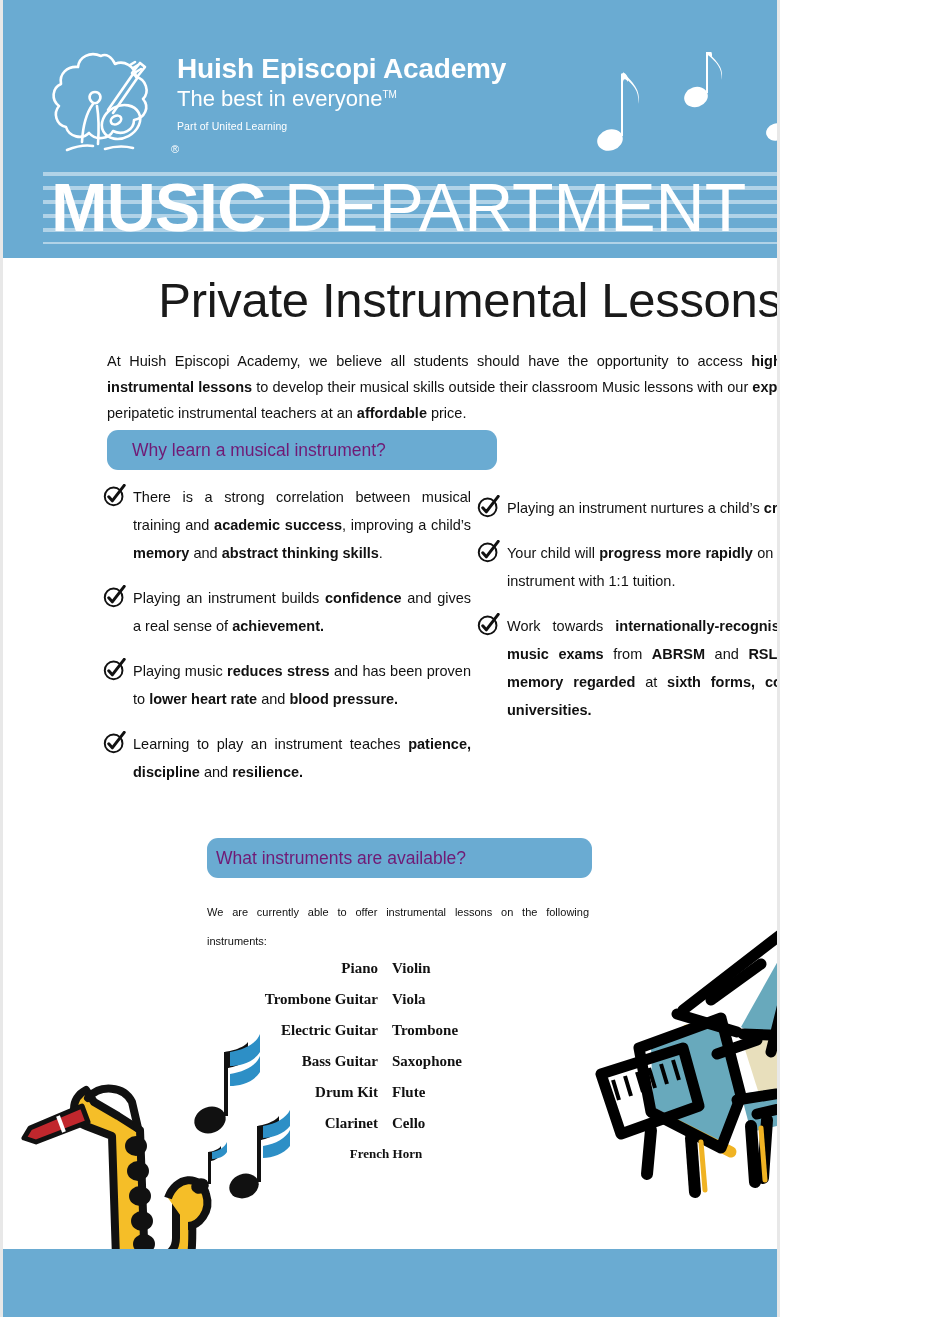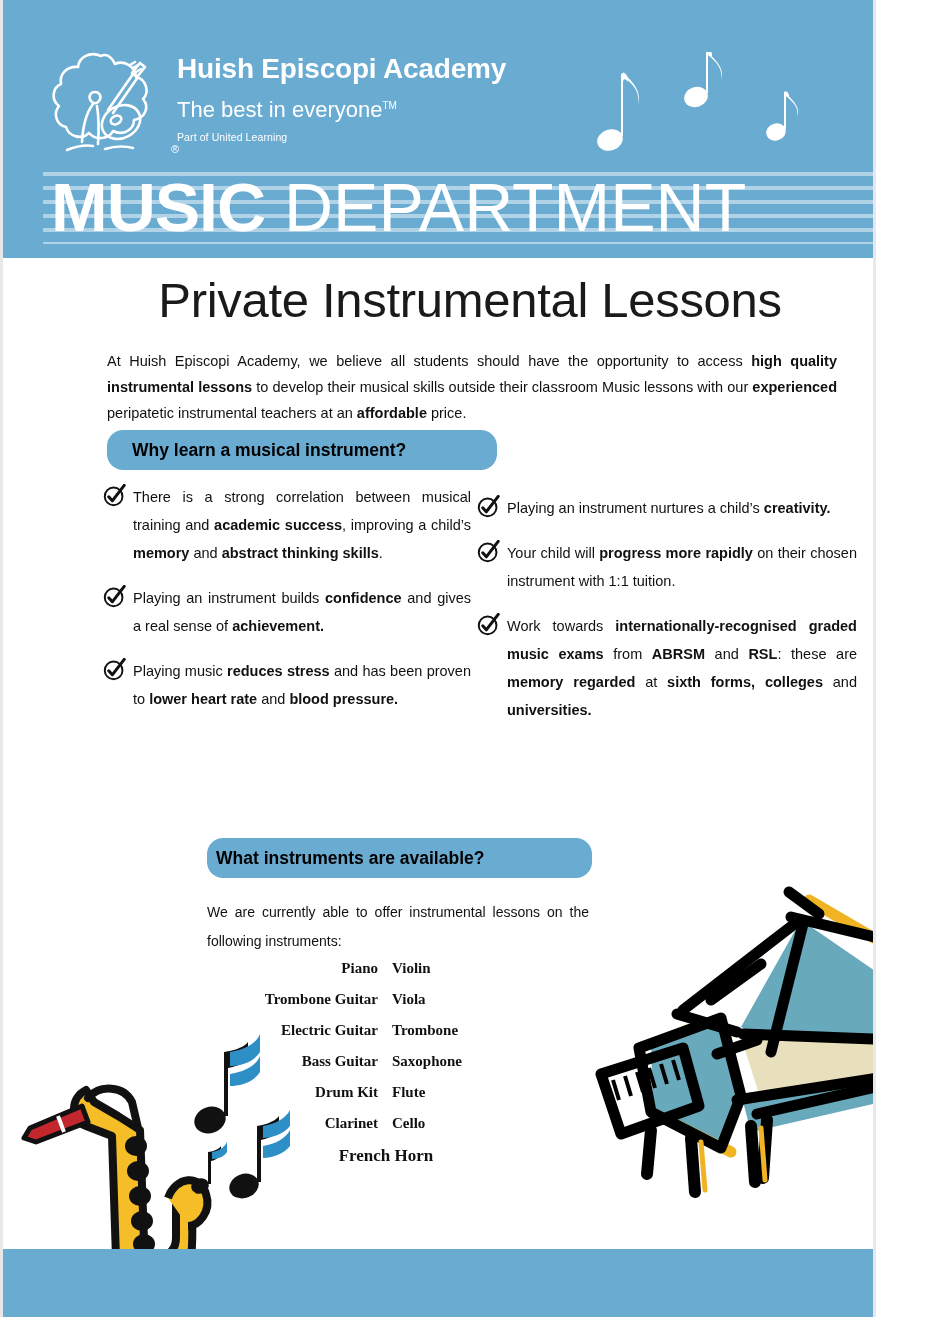--- a/index.html
+++ b/index.html
@@ -8,21 +8,21 @@
     width: 934px;
     height: 1317px;
     font-family: "Liberation Sans", sans-serif;
     background: #ffffff;
     position: relative;
     overflow: hidden;
   }
 
   .page {
     position: relative;
-    width: 876px;
+    width: 780px;
     height: 1317px;
     background: #ffffff;
     border-left: 3px solid #e8e8e8;
     border-right: 3px solid #e8e8e8;
     overflow: hidden;
   }
 
   
   .header-band {
     position: absolute;
@@ -46,21 +46,21 @@
     font-weight: bold;
     color: #ffffff;
     letter-spacing: -0.2px;
     line-height: 1.05;
   }
   .logo-tagline {
     font-size: 22px;
     color: #ffffff;
     font-weight: 300;
     line-height: 1.2;
-    margin-top: 14px;
+    margin-top: 3px;
   }
   .logo-tagline sup { font-size: 10px; vertical-align: super; }
   .logo-sub {
     font-size: 10.5px;
     color: #ffffff;
     margin-top: 7px;
     letter-spacing: 0.1px;
   }
   .reg-mark {
     position: absolute;
@@ -128,23 +128,23 @@
     line-height: 26px;
     color: #111111;
     text-align: justify;
   }
   .intro b { font-weight: bold; }
 
   
   .pill {
     position: absolute;
     background: #6aabd2;
-    border-radius: 16px;
-    color: #000000;
-    font-weight: bold;
+    border-radius: 11px;
+    color: #701a75;
+    font-weight: normal;
     display: flex;
     align-items: center;
   }
   .pill-why {
     top: 430px; left: 104px;
     width: 390px; height: 40px;
     padding-left: 25px;
     font-size: 17.5px;
   }
   .pill-what {
@@ -178,21 +178,21 @@
     text-align: justify;
     flex: 1;
   }
   .bullet-text b { font-weight: bold; }
 
   
   .instr-intro {
     position: absolute;
     top: 898px; left: 204px;
     width: 382px;
-    font-size: 14px;
+    font-size: 11px;
     line-height: 29px;
     color: #111111;
     text-align: justify;
   }
   .instr-table {
     position: absolute;
     top: 960px; left: 204px;
     width: 350px;
   }
   .instr-row {
@@ -211,21 +211,21 @@
   .instr-col-b {
     width: 160px;
     text-align: left;
     font-size: 15px;
     font-weight: bold;
     color: #111111;
   }
   .instr-single {
     width: 345px;
     text-align: center;
-    font-size: 17px;
+    font-size: 13px;
     font-weight: bold;
     color: #111111;
     padding-left: 13px;
   }
 
   
   .piano-art {
     position: absolute;
     top: 862px; left: 588px;
     width: 345px; height: 340px;
@@ -339,20 +339,27 @@
           </svg></span>
         <div class="bullet-text">Playing an instrument builds  <b>confidence</b> and gives a real sense of  <b>achievement.</b></div>
       </div>
       <div class="bullet">
         <span class="bullet-icon"><svg viewBox="0 0 26 26" width="23" height="23">
             <circle cx="12" cy="14" r="10" fill="none" stroke="#111111" stroke-width="2.2"></circle>
             <path d="M6.5 14.5 L10.5 19 L24 1.5" fill="none" stroke="#111111" stroke-width="3.4" stroke-linecap="round" stroke-linejoin="round"></path>
           </svg></span>
         <div class="bullet-text">Playing music <b>reduces stress</b> and has been proven to <b>lower heart rate</b> and <b>blood pressure.</b></div>
       </div>
+      <div class="bullet">
+        <span class="bullet-icon"><svg viewBox="0 0 26 26" width="23" height="23">
+            <circle cx="12" cy="14" r="10" fill="none" stroke="#111111" stroke-width="2.2"></circle>
+            <path d="M6.5 14.5 L10.5 19 L24 1.5" fill="none" stroke="#111111" stroke-width="3.4" stroke-linecap="round" stroke-linejoin="round"></path>
+          </svg></span>
+        <div class="bullet-text">Learning to play an instrument teaches <b>patience, discipline</b> and <b>resilience.</b></div>
+      </div>
     </div>
   <div class="bullets-right">
       <div class="bullet">
         <span class="bullet-icon"><svg viewBox="0 0 26 26" width="23" height="23">
             <circle cx="12" cy="14" r="10" fill="none" stroke="#111111" stroke-width="2.2"></circle>
             <path d="M6.5 14.5 L10.5 19 L24 1.5" fill="none" stroke="#111111" stroke-width="3.4" stroke-linecap="round" stroke-linejoin="round"></path>
           </svg></span>
         <div class="bullet-text">Playing an instrument nurtures a child’s <b>creativity.</b></div>
       </div>
       <div class="bullet">

